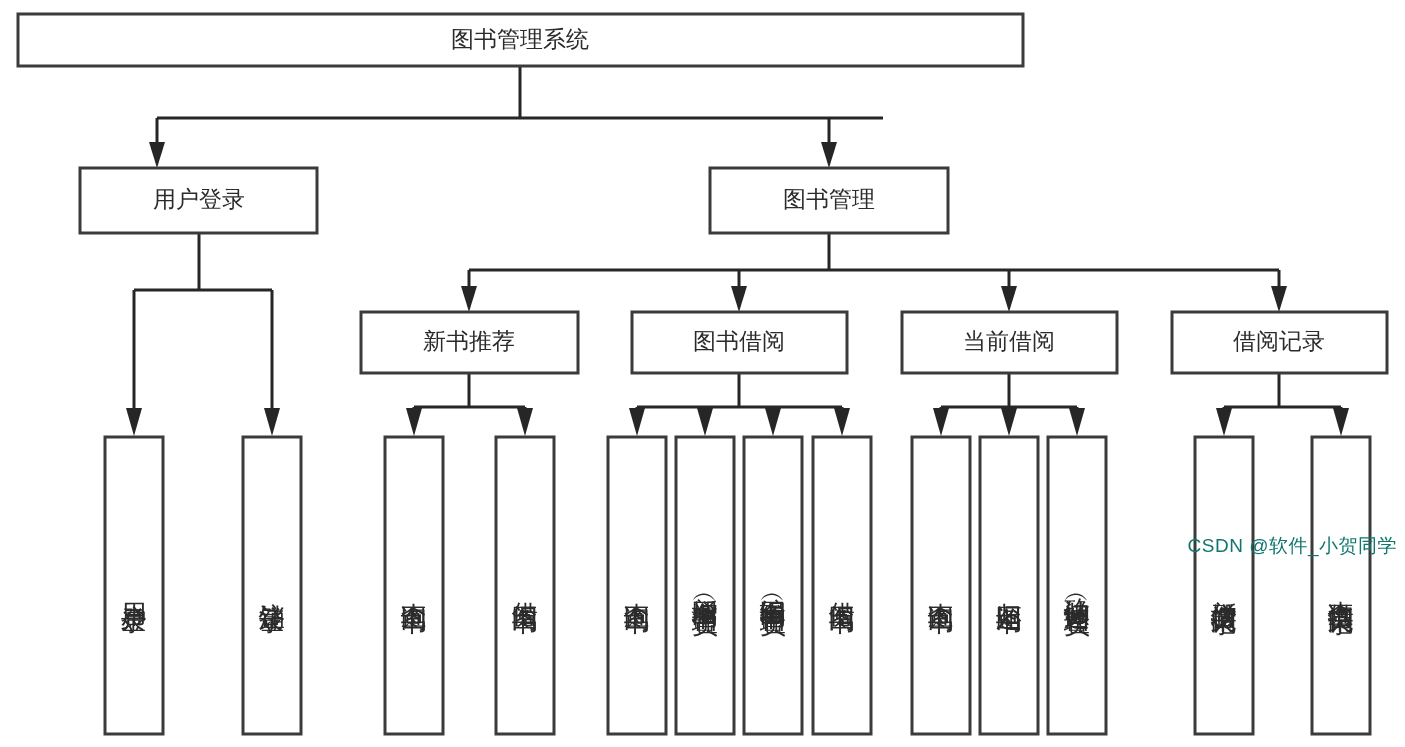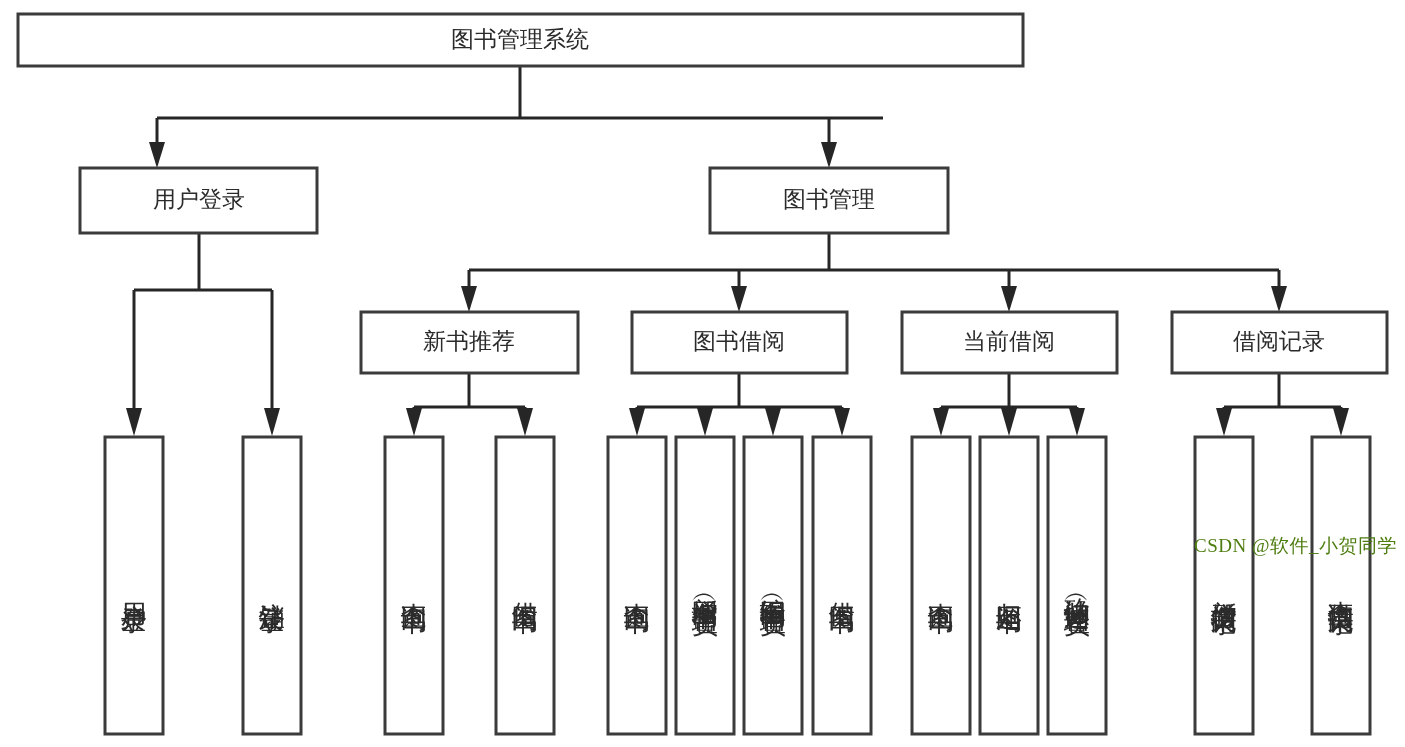--- a/index.html
+++ b/index.html
@@ -30,23 +30,23 @@
     font-size:26px;
     line-height:1.02;
     letter-spacing:2px;
     color:#2b2b2b;
     white-space:nowrap;
     text-align:center;
   }
   #watermark{
     position:absolute;
     right:8px;bottom:4px;
-    font-family:Liberation Serif, serif;
+    font-family:Liberation Sans, sans-serif;
     font-size:19px;
-    color:#4d7c0f;
+    color:#0f766e;
     letter-spacing:0.5px;
     white-space:nowrap;
   }
 </style>
 </head>
 <body>
 
 <div id="diagram-root">
 
   <svg id="tree" viewBox="0 0 1405 747">

